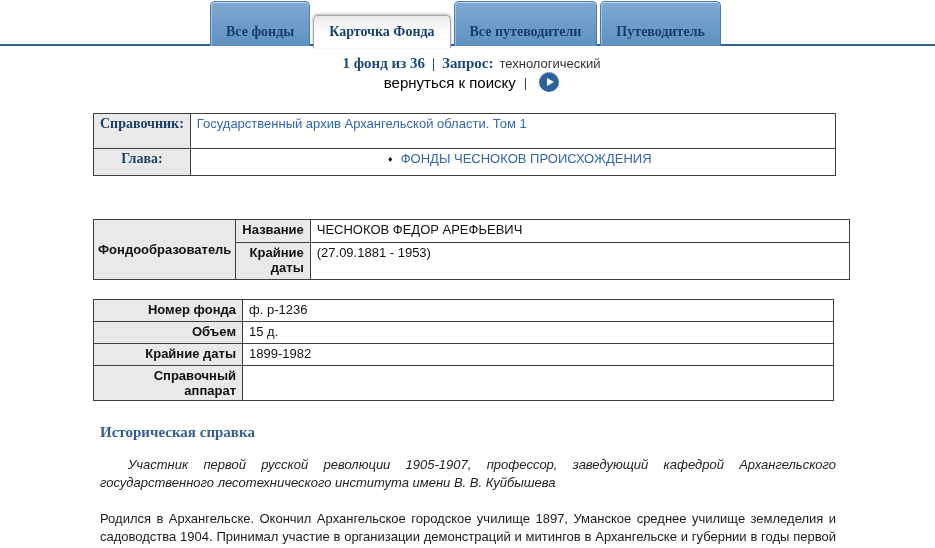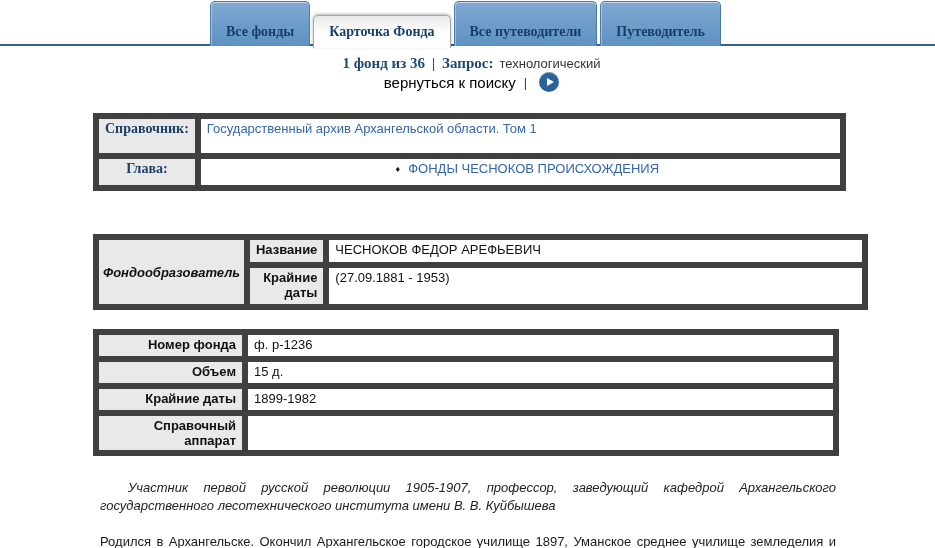--- a/index.html
+++ b/index.html
@@ -34,35 +34,35 @@
   .status-right{display:flex;align-items:center;}
   .back-link{font-size:15px;color:#000000;text-decoration:none;cursor:pointer;}
   .link-sep{color:#444;font-size:13px;margin:0 4px 0 8px;}
   .next-btn{width:20px;height:20px;border-radius:50%;background:#2a6399;
        display:inline-flex;align-items:center;justify-content:center;
        margin-left:8px;cursor:pointer;box-shadow:inset 0 1px 0 rgba(255,255,255,.35);}
   .next-tri{width:0;height:0;border-left:7px solid #fff;border-top:4.5px solid transparent;
        border-bottom:4.5px solid transparent;margin-left:2px;}
   
   table.dt{border-collapse:collapse;margin-left:93px;table-layout:fixed;}
-  table.dt td{border:6px solid #404040;font-size:13px;color:#111;background:#fff;
+  table.dt td{border:1px solid #404040;font-size:13px;color:#111;background:#fff;
        padding:2px 6px;vertical-align:top;overflow:hidden;}
   table.dt td.lbl{background:#e9e9e9;text-align:right;font-weight:bold;}
   
   .ref-table{margin-top:12px;}
   .ref-table td.lbl{font-family:"Liberation Serif",serif;font-size:14px;color:#1c3f66;}
   .ref-table td.val{color:#3366aa;}
   .ref-table .link{color:#3366aa;text-decoration:none;cursor:pointer;}
   .ref-table tr.r0 td{height:30px;}
   .ref-table tr.r1 td{height:22px;text-align:center;}
   .bullet{font-size:9px;color:#111;margin:0 8px 0 14px;vertical-align:1px;}
   
   .creator-table{margin-top:43px;}
   .creator-table td.grp{background:#e9e9e9;font-weight:bold;vertical-align:middle;
-       text-align:left;padding:2px 4px;font-style:italic;}
+       text-align:left;padding:2px 4px;}
   .creator-table tr.r0 td{height:18px;}
   .creator-table tr.r1 td{height:32px;}
   
   .fond-table{margin-top:19px;}
   .fond-table td{height:17px;}
   
   .history{margin:23px 0 0 100px;width:736px;}
   .history-title{margin:0;font-family:"Liberation Serif",serif;font-weight:bold;
        font-size:15px;color:#335e8e;}
   .lead{margin:15px 0 0;font-size:13px;font-style:italic;color:#222;
@@ -155,17 +155,18 @@
           <td class="val">1899-1982</td>
         </tr>
         <tr>
           <td class="lbl">Справочный аппарат</td>
           <td class="val">&nbsp;</td>
         </tr>
       </tbody>
   </table>
 
   <div class="history">
+    <h2 class="history-title">Историческая справка</h2>
     <p class="lead">Участник первой русской революции 1905-1907, профессор, заведующий кафедрой Архангельского государственного лесотехнического института имени В. В. Куйбышева</p>
     <p class="body-p" id="history-body">Родился в Архангельске. Окончил Архангельское городское училище 1897, Уманское среднее училище земледелия и садоводства 1904. Принимал участие в организации демонстраций и митингов в Архангельске и губернии в годы первой русской революции 1905-1907. Окончил Харьковский <span class="hit">технологический</span> <span class="nav-mark">&gt;</span>институт 1912. С 1930 работал в Архангельском лесотехническом институте имени В. В. Куйбышева. Декан химико-  факультета 1936-1937, заведующий кафедрой технологии химической переработки древесины 1937-1945, доцент 1949, с 1950 заведующий кафедрой лесохимических производств, профессор. Автор 14 крупных работ в области химической</p>
   </div>
 
 </div>
 
 </body></html>

